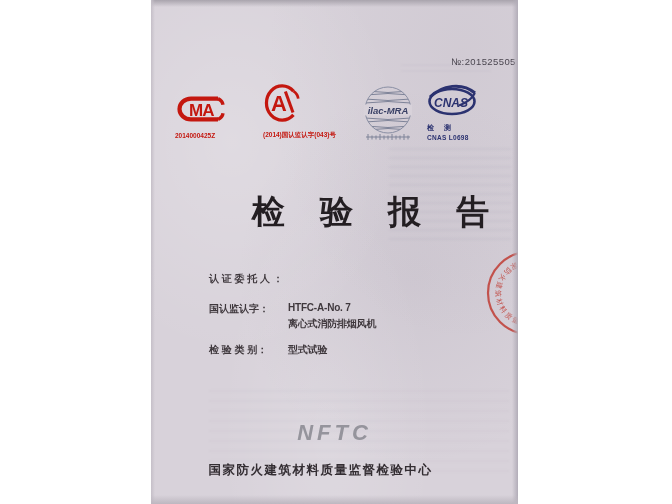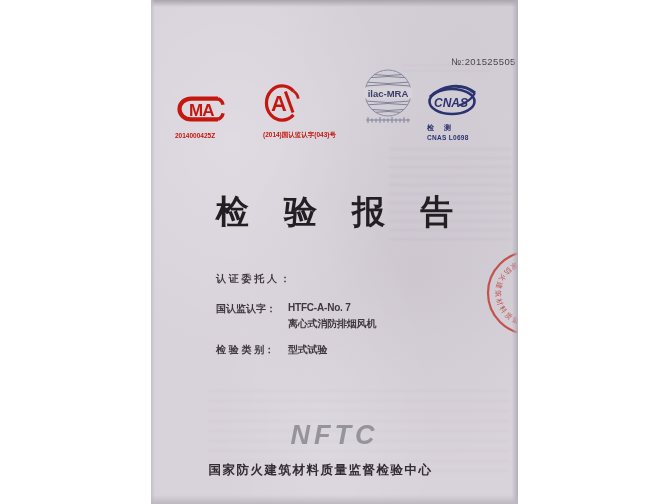--- a/index.html
+++ b/index.html
@@ -29,40 +29,40 @@
             background:repeating-linear-gradient(0deg,rgba(108,98,124,.12) 0 2px,transparent 2px 10px);}
   .bleed.b3{left:250px;top:60px;width:90px;height:12px;opacity:.3;
             background:repeating-linear-gradient(0deg,rgba(108,98,124,.14) 0 2px,transparent 2px 6px);}
   
   .report-no{position:absolute;left:300px;top:56px;font-size:9.5px;letter-spacing:.4px;
              color:#4b4650;white-space:nowrap;}
   
   .logo{position:absolute;text-align:left;}
   .logo-cma{left:24px;top:94px;width:62px;}
   .logo-cal{left:112px;top:83px;width:68px;}
-  .logo-ilac{left:211px;top:68px;width:56px;}
+  .logo-ilac{left:211px;top:85px;width:56px;font-style:italic;}
   .logo-cnas{left:276px;top:84px;width:60px;}
   .certno{margin-top:4px;font-size:6.5px;font-weight:700;color:#c4170f;white-space:nowrap;}
   .cnas-sub1{margin-top:3px;font-size:7px;font-weight:700;letter-spacing:4px;color:#2b3270;}
   .cnas-sub2{margin-top:1px;font-size:6.5px;font-weight:700;color:#2b3270;letter-spacing:.3px;}
   
   .title{position:absolute;left:0;top:190px;width:100%;text-align:center;
          font-size:33px;font-weight:700;letter-spacing:13px;text-indent:13px;
-         color:#231e22;white-space:nowrap;}
+         color:#231e22;white-space:nowrap;padding-left:36px;}
   
   .field{position:absolute;left:0;width:100%;height:14px;}
   .f1{top:272px}.f2{top:302px}.f2b{top:317px}.f3{top:343px}
-  .flabel{position:absolute;left:65px;font-size:10px;font-weight:700;color:#3f383d;white-space:nowrap;}
+  .flabel{position:absolute;left:58px;font-size:10px;font-weight:700;color:#3f383d;white-space:nowrap;}
   .fvalue{position:absolute;left:137px;font-size:10px;font-weight:700;color:#3f383d;
           white-space:nowrap;letter-spacing:-.2px;}
   
   .stamp{position:absolute;left:330px;top:246px;}
   
   .nftc{position:absolute;left:0;top:420px;width:100%;text-align:center;
-        font-size:27px;font-weight:700;font-style:italic;letter-spacing:4px;color:#95949c;}
+        font-size:22px;font-weight:700;font-style:italic;letter-spacing:4px;color:#95949c;}
   .center-name{position:absolute;left:0;top:462px;width:100%;text-align:center;
                padding-right:28px;box-sizing:border-box;
                font-size:12.5px;font-weight:700;letter-spacing:1.5px;color:#332d32;white-space:nowrap;}
   svg text{font-family:"Liberation Sans",sans-serif;}
 </style>
 </head>
 <body>
 
 <div class="canvas">
   <div class="paper">

